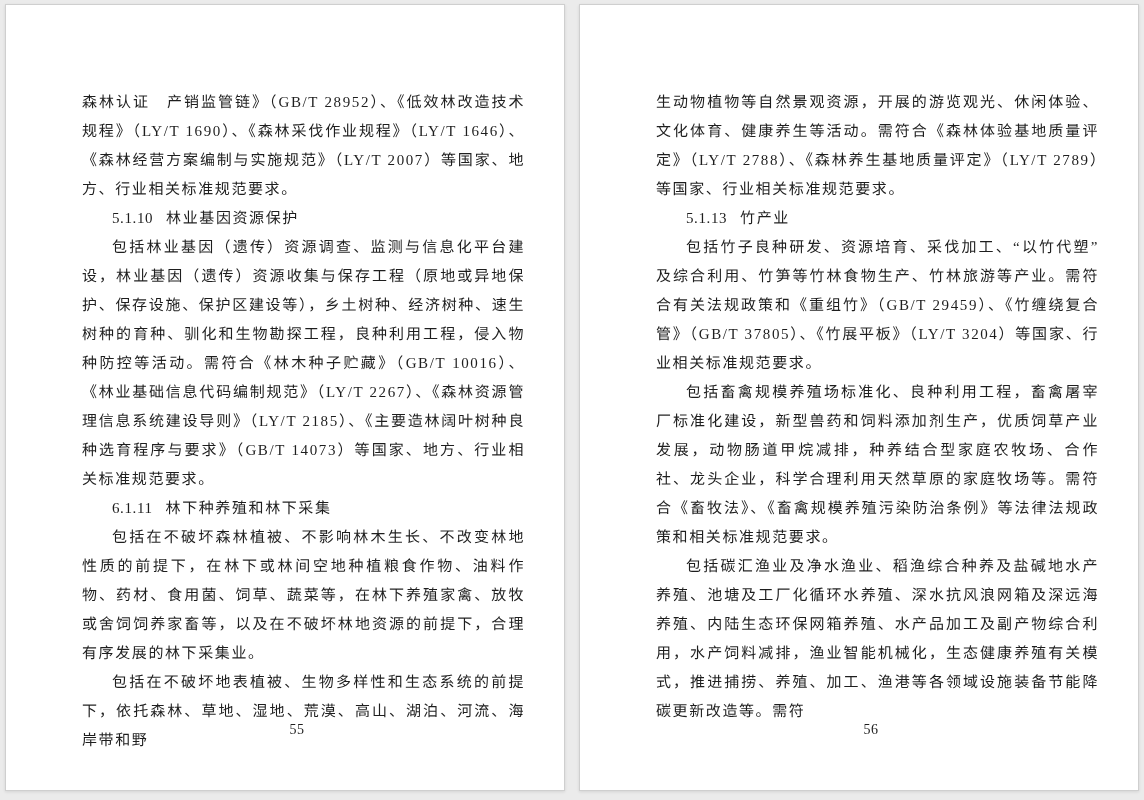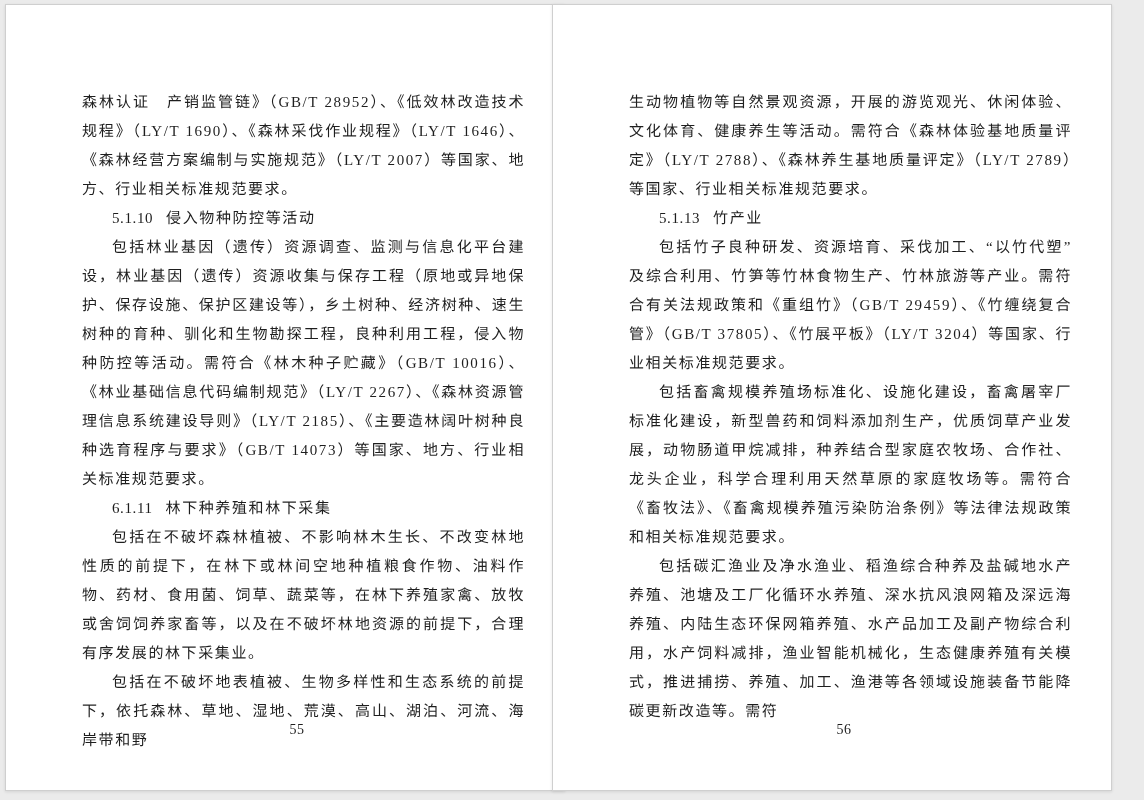--- a/index.html
+++ b/index.html
@@ -21,21 +21,21 @@
     position: absolute;
     top: 4px;
     width: 560px;
     height: 787px;
     background: #ffffff;
     border: 1px solid #cfcfcf;
     box-shadow: 0 1px 3px rgba(0,0,0,0.10);
     box-sizing: border-box;
   }
   .page.left  { left: 5px;   }
-  .page.right { left: 552px; }
+  .page.right { left: 579px; }
   .page-body {
     position: absolute;
     left: 76px;
     top: 83px;
     width: 443px;
     font-size: 15px;
     line-height: 29px;
     letter-spacing: 1.6px;
     color: #1e1e1e;
     text-align: justify;
@@ -69,33 +69,33 @@
   }
 </style>
 </head>
 <body>
 
 <div class="viewer">
 
   <div class="page left">
     <div class="page-body">
         <p class="para-noindent">森林认证　产销监管链》（GB/T 28952）、《低效林改造技术规程》（LY/T 1690）、《森林采伐作业规程》（LY/T 1646）、《森林经营方案编制与实施规范》（LY/T 2007）等国家、地方、行业相关标准规范要求。</p>
-        <p class="heading"><span class="hnum">5.1.10</span><span>侵入物种防控等活动</span></p>
+        <p class="heading"><span class="hnum">5.1.10</span><span>林业基因资源保护</span></p>
         <p class="para-indent">包括林业基因（遗传）资源调查、监测与信息化平台建设，林业基因（遗传）资源收集与保存工程（原地或异地保护、保存设施、保护区建设等），乡土树种、经济树种、速生树种的育种、驯化和生物勘探工程，良种利用工程，侵入物种防控等活动。需符合《林木种子贮藏》（GB/T 10016）、《林业基础信息代码编制规范》（LY/T 2267）、《森林资源管理信息系统建设导则》（LY/T 2185）、《主要造林阔叶树种良种选育程序与要求》（GB/T 14073）等国家、地方、行业相关标准规范要求。</p>
         <p class="heading"><span class="hnum">6.1.11</span><span>林下种养殖和林下采集</span></p>
         <p class="para-indent">包括在不破坏森林植被、不影响林木生长、不改变林地性质的前提下，在林下或林间空地种植粮食作物、油料作物、药材、食用菌、饲草、蔬菜等，在林下养殖家禽、放牧或舍饲饲养家畜等，以及在不破坏林地资源的前提下，合理有序发展的林下采集业。</p>
         <p class="para-indent">包括在不破坏地表植被、生物多样性和生态系统的前提下，依托森林、草地、湿地、荒漠、高山、湖泊、河流、海岸带和野</p>
       </div>
     <div class="page-number">55</div>
   </div>
 
   <div class="page right">
     <div class="page-body">
         <p class="para-noindent">生动物植物等自然景观资源，开展的游览观光、休闲体验、文化体育、健康养生等活动。需符合《森林体验基地质量评定》（LY/T 2788）、《森林养生基地质量评定》（LY/T 2789）等国家、行业相关标准规范要求。</p>
         <p class="heading"><span class="hnum">5.1.13</span><span>竹产业</span></p>
         <p class="para-indent">包括竹子良种研发、资源培育、采伐加工、“以竹代塑”及综合利用、竹笋等竹林食物生产、竹林旅游等产业。需符合有关法规政策和《重组竹》（GB/T 29459）、《竹缠绕复合管》（GB/T 37805）、《竹展平板》（LY/T 3204）等国家、行业相关标准规范要求。</p>
-        <p class="para-indent">包括畜禽规模养殖场标准化、设施化建设，畜禽屠宰厂标准化建设，新型兽药和饲料添加剂生产，优质饲草产业发展，动物肠道甲烷减排，种养结合型家庭农牧场、合作社、龙头企业，科学合理利用天然草原的家庭牧场等。需符合《畜牧法》、《畜禽规模养殖污染防治条例》等法律法规政策和相关标准规范要求。</p>
+        <p class="para-indent">包括畜禽规模养殖场标准化、良种利用工程，畜禽屠宰厂标准化建设，新型兽药和饲料添加剂生产，优质饲草产业发展，动物肠道甲烷减排，种养结合型家庭农牧场、合作社、龙头企业，科学合理利用天然草原的家庭牧场等。需符合《畜牧法》、《畜禽规模养殖污染防治条例》等法律法规政策和相关标准规范要求。</p>
         <p class="para-indent">包括碳汇渔业及净水渔业、稻渔综合种养及盐碱地水产养殖、池塘及工厂化循环水养殖、深水抗风浪网箱及深远海养殖、内陆生态环保网箱养殖、水产品加工及副产物综合利用，水产饲料减排，渔业智能机械化，生态健康养殖有关模式，推进捕捞、养殖、加工、渔港等各领域设施装备节能降碳更新改造等。需符</p>
       </div>
     <div class="page-number">56</div>
   </div>
 
 </div>
 
 </body></html>

